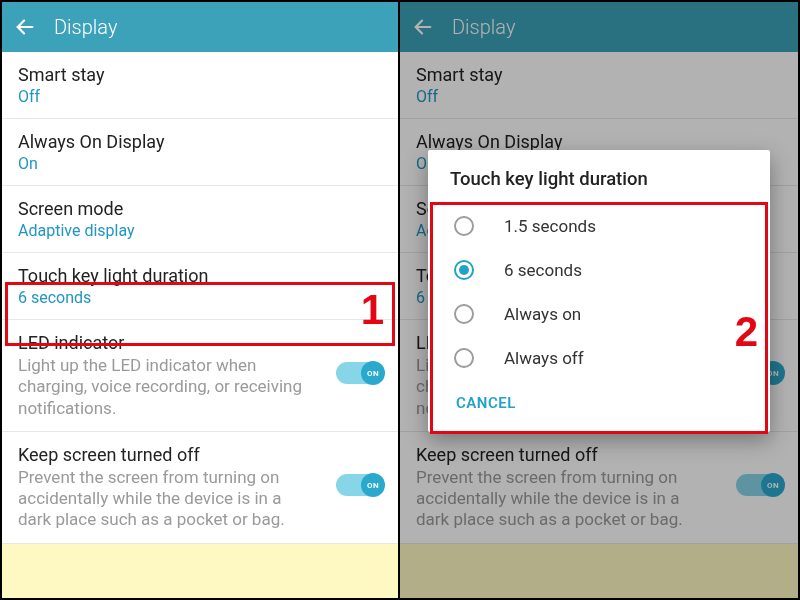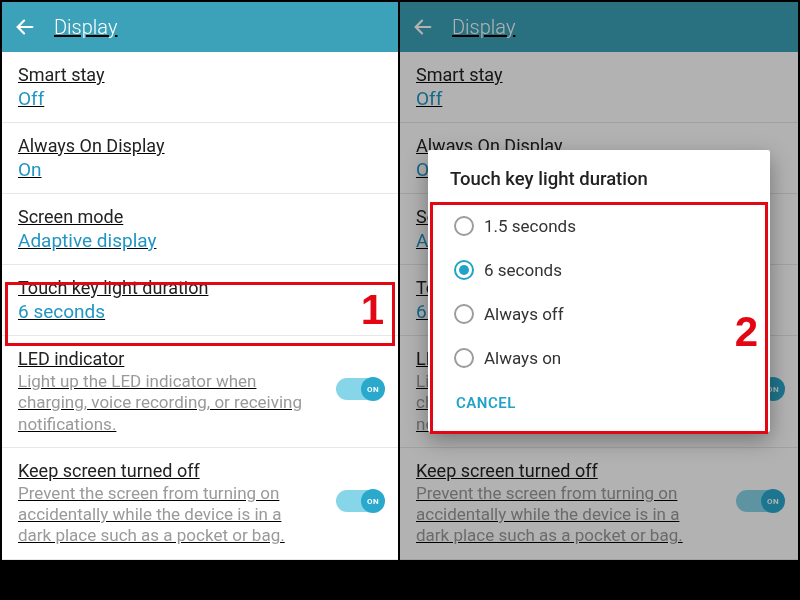--- a/index.html
+++ b/index.html
@@ -16,23 +16,22 @@
     border: 2px solid #000;
     display: flex;
     position: relative;
   }
   .pane {
     width: 50%;
     height: 100%;
     position: relative;
     display: flex;
     flex-direction: column;
-    background: #000000;
+    background: #fef9c3;
     overflow: hidden;
-    text-decoration: underline;
   }
   .pane.left { border-right: 2px solid #000; }
   .topbar {
     background: #3ca2b9;
     color: #fff;
     height: 50px;
     display: flex;
     align-items: center;
     padding: 0 12px;
     flex-shrink: 0;
@@ -48,21 +47,21 @@
     background: #fff;
     position: relative;
   }
   .row .title {
     color: #222;
     font-size: 18px;
     margin-bottom: 2px;
   }
   .row .value {
     color: #2196c4;
-    font-size: 19px;
+    font-size: 16px;
   }
   .row .desc {
     color: #9a9a9a;
     font-size: 17px;
     line-height: 1.25;
     margin-top: 2px;
     max-width: 300px;
   }
   .row .toggle {
     position: absolute;
@@ -116,21 +115,21 @@
     padding: 18px 0 8px 0;
   }
   .dialog .dtitle {
     font-size: 18.5px;
     font-weight: 500;
     color: #222;
     padding: 0 22px 14px 22px;
   }
   .opt {
     display:flex; align-items:center;
-    gap: 10px;
+    gap: 30px;
     padding: 12px 26px;
     font-size: 17px;
     color: #333;
   }
   .radio {
     width: 20px; height: 20px;
     border: 2px solid #9c9c9c;
     border-radius: 50%;
     position: relative;
     flex-shrink: 0;
@@ -263,25 +262,25 @@
       <div class="opt">
         <span class="radio"></span>
         <span>1.5 seconds</span>
       </div>
       <div class="opt">
         <span class="radio checked"></span>
         <span>6 seconds</span>
       </div>
       <div class="opt">
         <span class="radio"></span>
+        <span>Always on</span>
+      </div>
+      <div class="opt">
+        <span class="radio"></span>
         <span>Always off</span>
-      </div>
-      <div class="opt">
-        <span class="radio"></span>
-        <span>Always on</span>
       </div>
       <div class="actions">
         <span class="cancel">CANCEL</span>
       </div>
     </div>
 
     <div class="hl2"></div>
     <div class="marker m2">2</div>
   </div>
 

